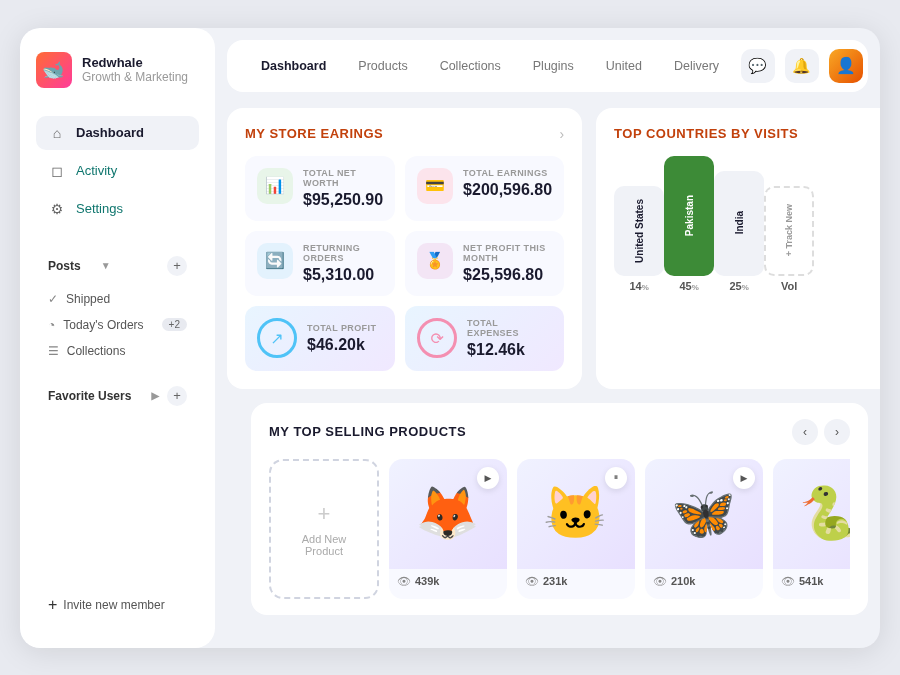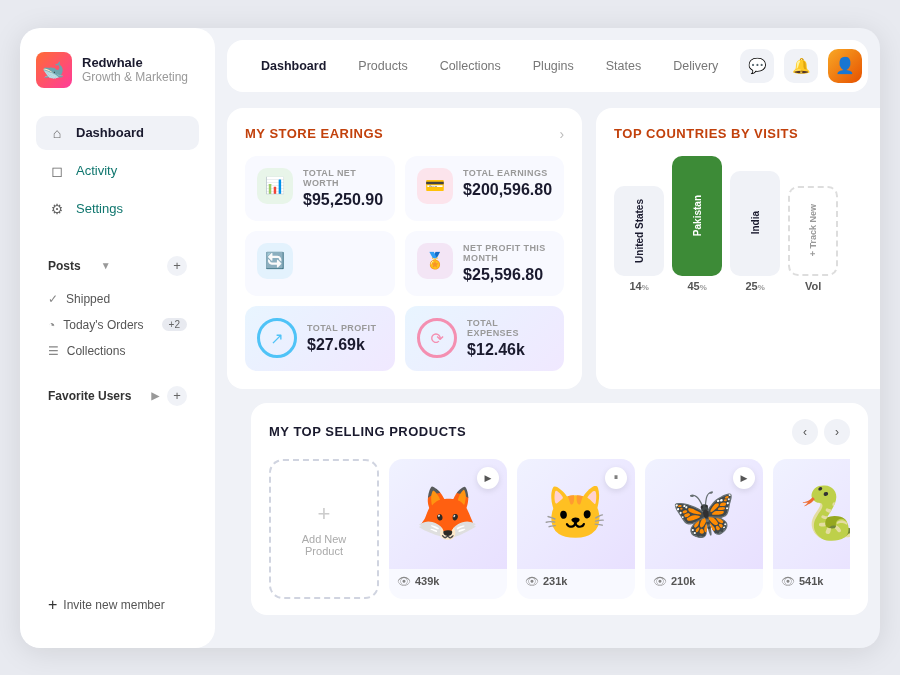--- a/index.html
+++ b/index.html
@@ -228,21 +228,21 @@
     .circle-icon.blue-border { border-color: #4fc3f7; color: #4fc3f7; }
     .circle-icon.pink-border { border-color: #f48fb1; color: #f48fb1; }
     
     .countries-card {
       background: #fff;
       border-radius: 16px;
       padding: 18px;
       width: 310px;
       flex-shrink: 0;
     }
-    .country-bars { display: flex; gap: 8px; align-items: flex-end; margin-top: 10px; }
+    .country-bars { display: flex; align-items: flex-end; margin-top: 10px; }
     .country-bar-wrap {
       display: flex;
       flex-direction: column;
       align-items: center;
       gap: 4px;
     }
     .country-bar {
       width: 50px;
       border-radius: 10px;
       display: flex;
@@ -421,21 +421,21 @@
     </div>
   </aside>
 
   <main class="main">
 
     <nav class="topnav">
       <div class="topnav-item active">Dashboard</div>
       <div class="topnav-item">Products</div>
       <div class="topnav-item">Collections</div>
       <div class="topnav-item">Plugins</div>
-      <div class="topnav-item">States</div>
+      <div class="topnav-item">United</div>
       <div class="topnav-item">Delivery</div>
       <div class="topnav-spacer"></div>
       <div class="topnav-icons">
         <div class="topnav-icon-btn">💬</div>
         <div class="topnav-icon-btn">🔔</div>
         <div class="avatar-btn">👤</div>
       </div>
     </nav>
 
     <div class="content">
@@ -457,33 +457,37 @@
             </div>
             <div class="metric-item">
               <div class="metric-icon-wrap pink">💳</div>
               <div class="metric-info">
                 <div class="metric-label">TOTAL EARNINGS</div>
                 <div class="metric-value">$200,596.80</div>
               </div>
             </div>
             <div class="metric-item">
               <div class="metric-icon-wrap blue">🔄</div>
+              <div class="metric-info">
+                <div class="metric-label">RETURNING ORDERS</div>
+                <div class="metric-value">$5,310.00</div>
+              </div>
             </div>
             <div class="metric-item">
               <div class="metric-icon-wrap purple">🏅</div>
               <div class="metric-info">
                 <div class="metric-label">NET PROFIT THIS MONTH</div>
                 <div class="metric-value">$25,596.80</div>
               </div>
             </div>
             <div class="metric-full">
               <div class="circle-icon blue-border">↗</div>
               <div class="metric-info">
                 <div class="metric-label">TOTAL PROFIT</div>
-                <div class="metric-value">$27.69k</div>
+                <div class="metric-value">$46.20k</div>
               </div>
             </div>
             <div class="metric-full">
               <div class="circle-icon pink-border">⟳</div>
               <div class="metric-info">
                 <div class="metric-label">TOTAL EXPENSES</div>
                 <div class="metric-value">$12.46k</div>
               </div>
             </div>
           </div>

